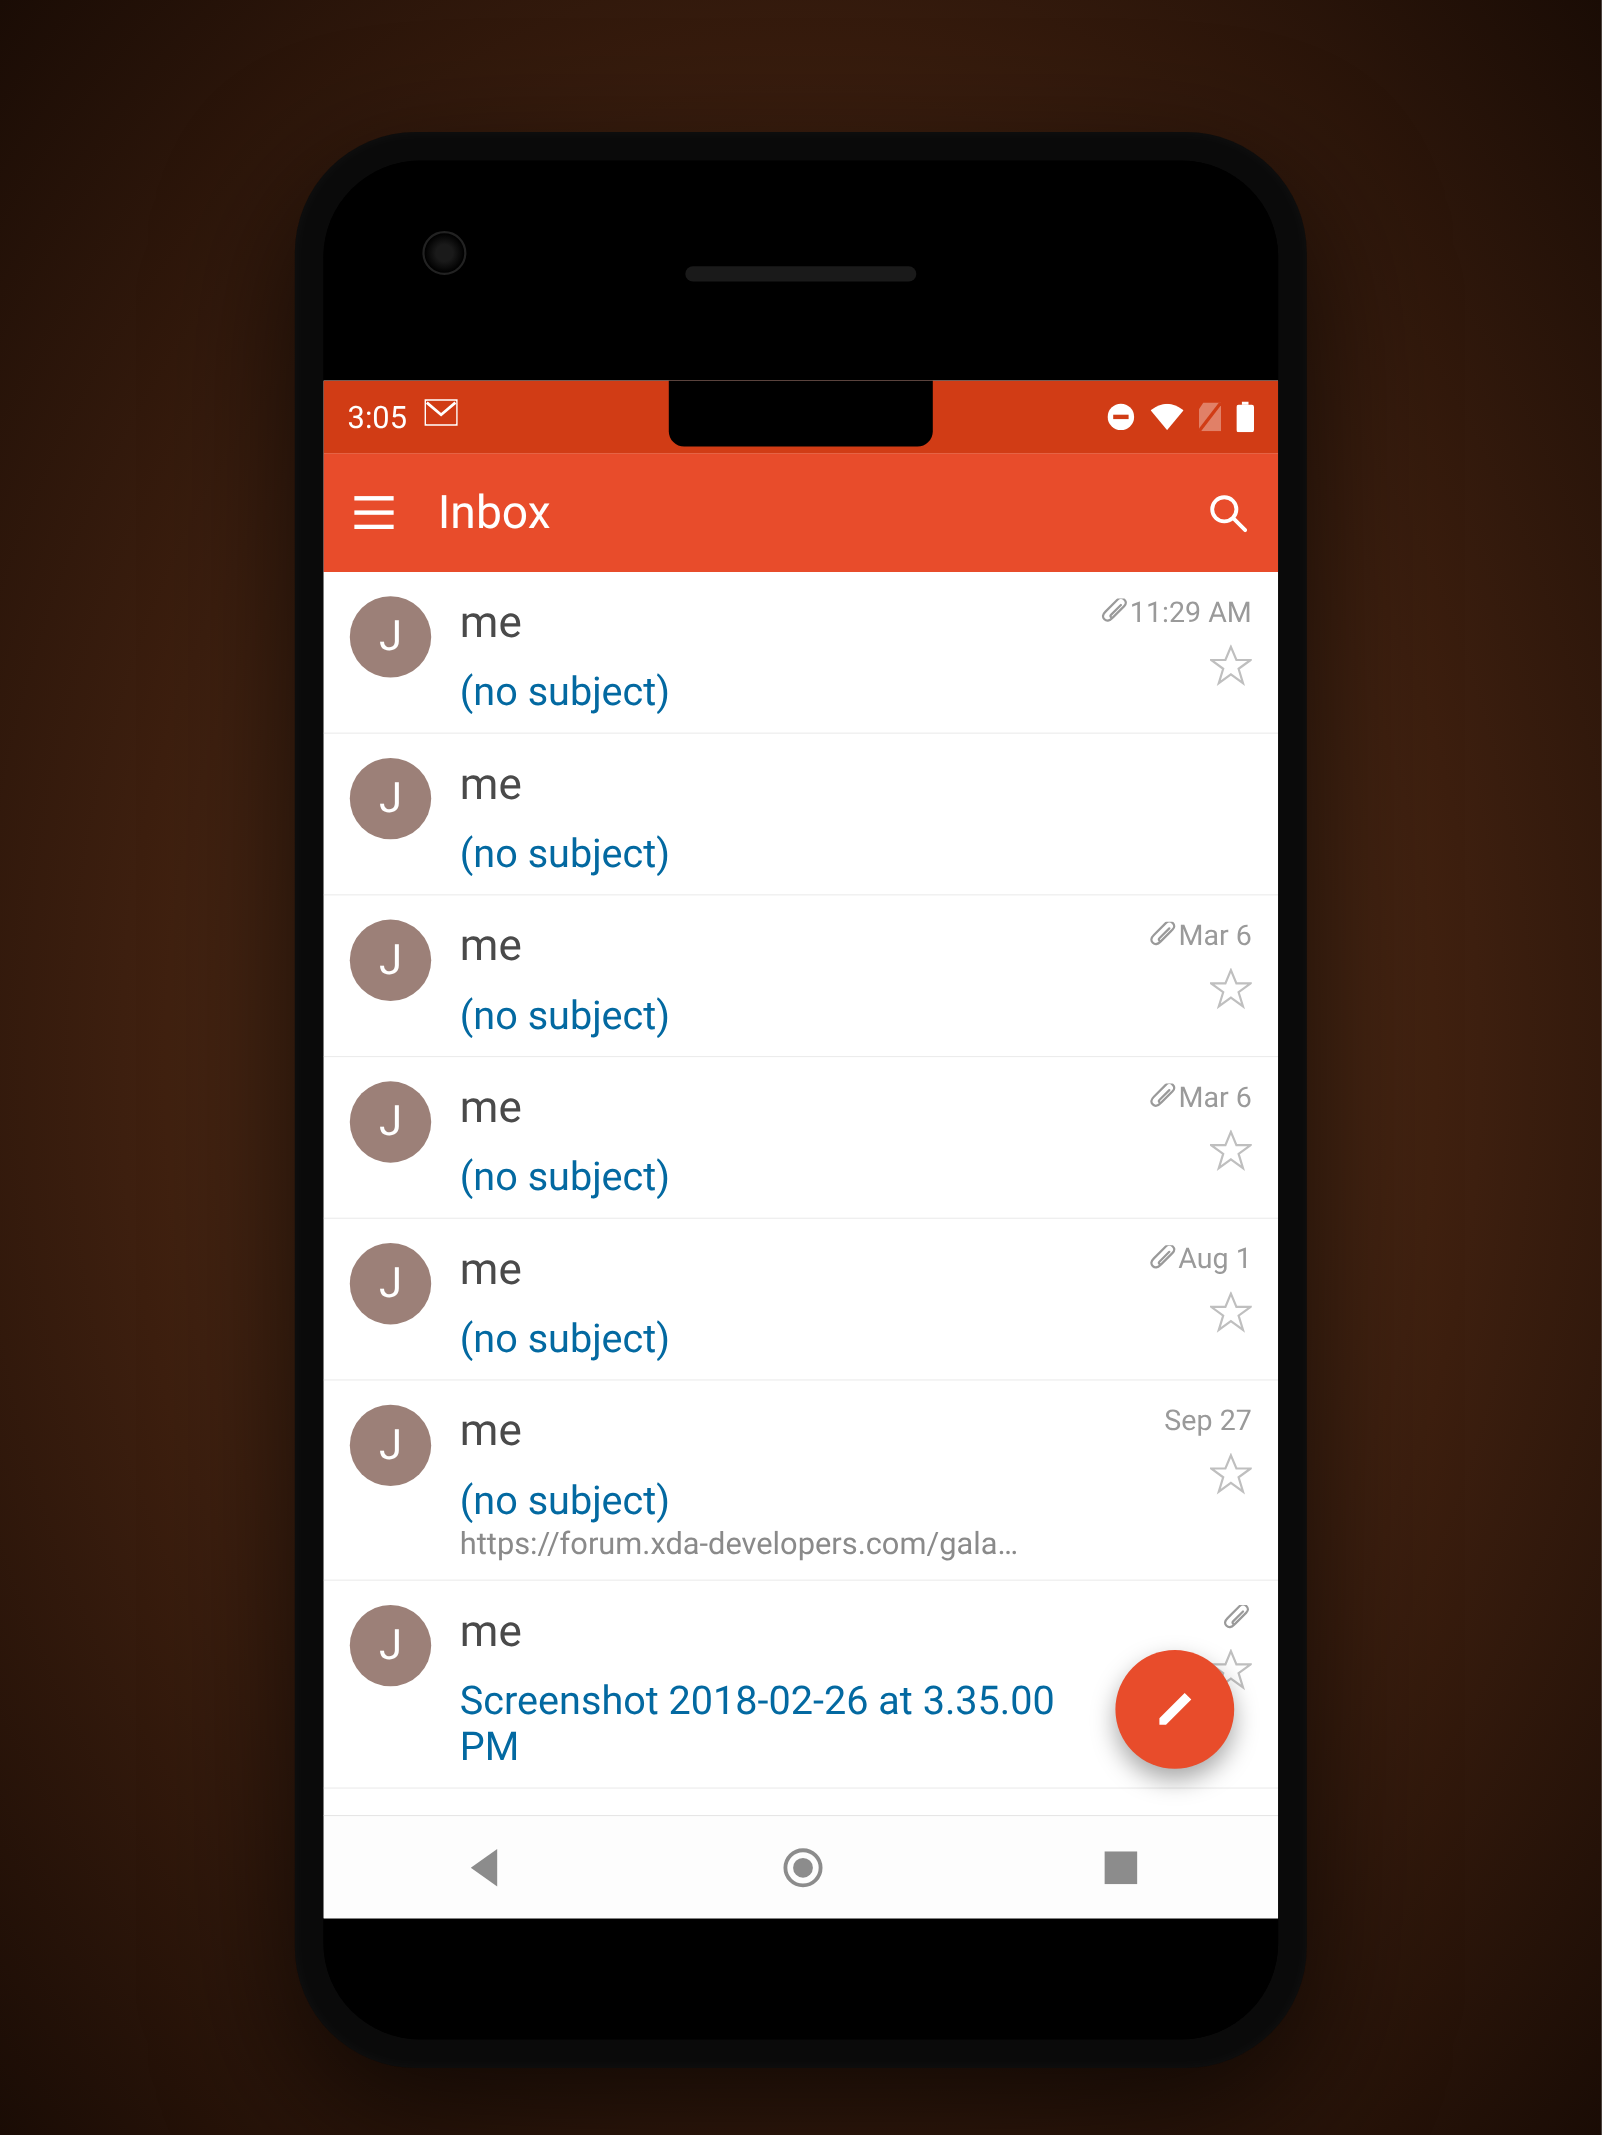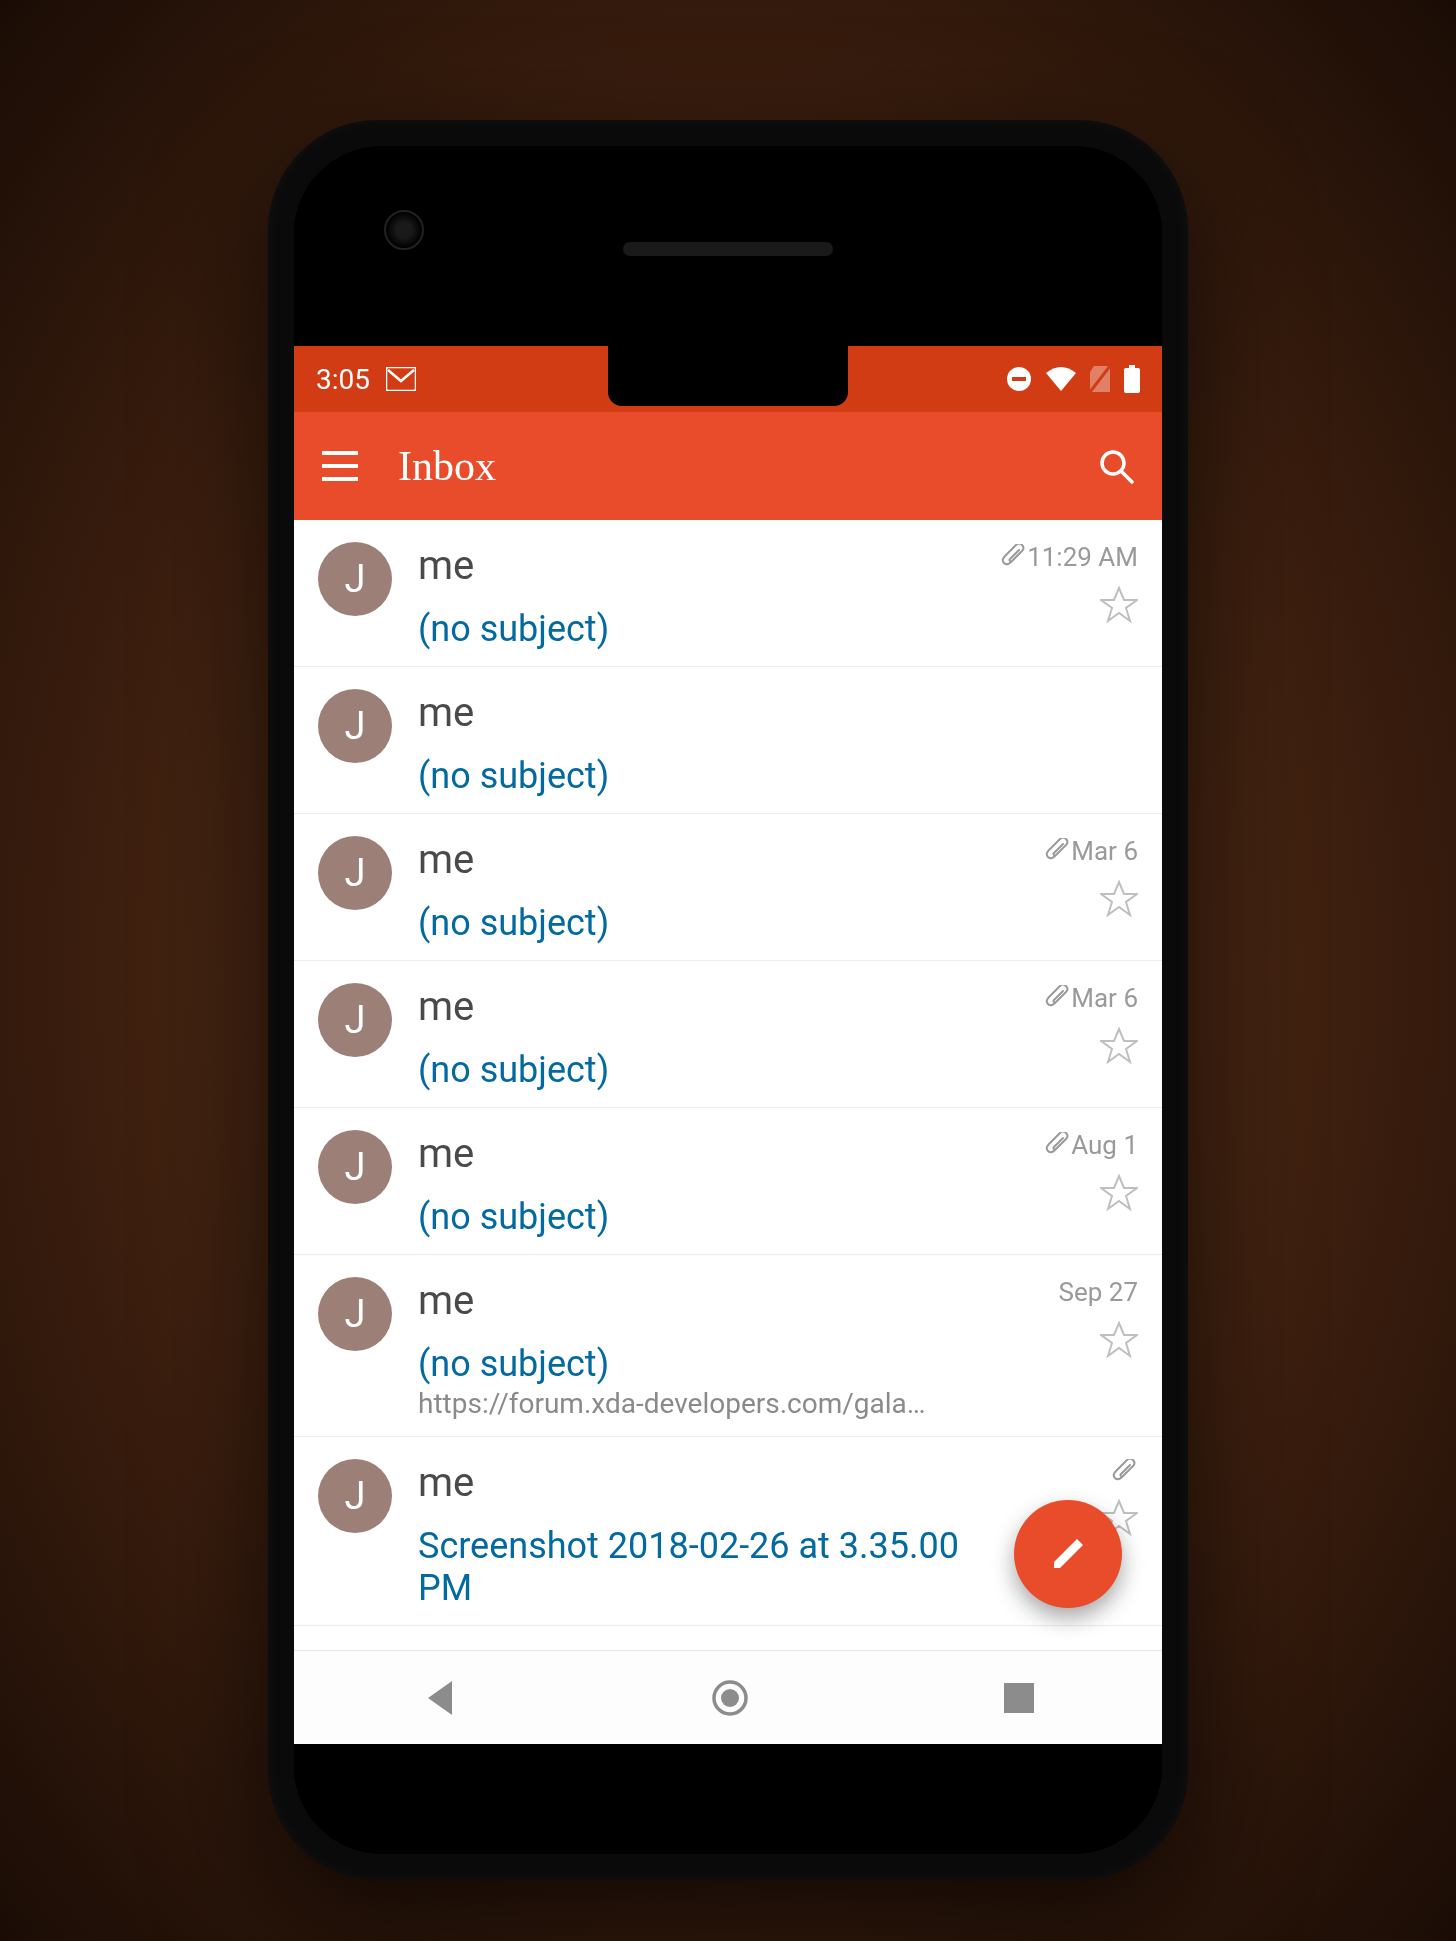--- a/index.html
+++ b/index.html
@@ -39,24 +39,24 @@
   }
   .notch {
     position:absolute; top:0; left:50%; transform:translateX(-50%);
     width:240px; height:60px; background:#000;
     border-bottom-left-radius:14px; border-bottom-right-radius:14px;
     z-index:5;
   }
   .statusbar {
     height:66px; background:#d13c15; color:#fff; display:flex; align-items:center; padding:0 22px; font-size:28px; font-weight:400; position:relative;
   }
-  .statusbar .left { display:flex; align-items:center; gap:16px; }
+  .statusbar .left { display:flex; gap:16px; }
   .statusbar .right { margin-left:auto; display:flex; align-items:center; gap:14px; }
   .appbar {
-    height:108px; background:#e84c2b; color:#fff; display:flex; align-items:center; padding:0 28px; gap:40px;font-family:Liberation Serif, serif;
+    height:108px; background:#e84c2b; color:#fff; display:flex; align-items:center; padding:0 28px; gap:40px;
   }
   .appbar .title { font-size:42px; font-weight:400; }
   .appbar .spacer { flex:1; }
   .maillist { flex:1; background:#fff; overflow:hidden; }
   .mailrow {
     display:flex; padding:22px 24px 16px 24px; border-bottom:1px solid #ececec; gap:26px; position:relative; align-items:flex-start;
   }
   .avatar {
     width:74px; height:74px; border-radius:50%; background:#9c8078; color:#fff; display:flex; align-items:center; justify-content:center; font-size:38px; flex-shrink:0;
   }

